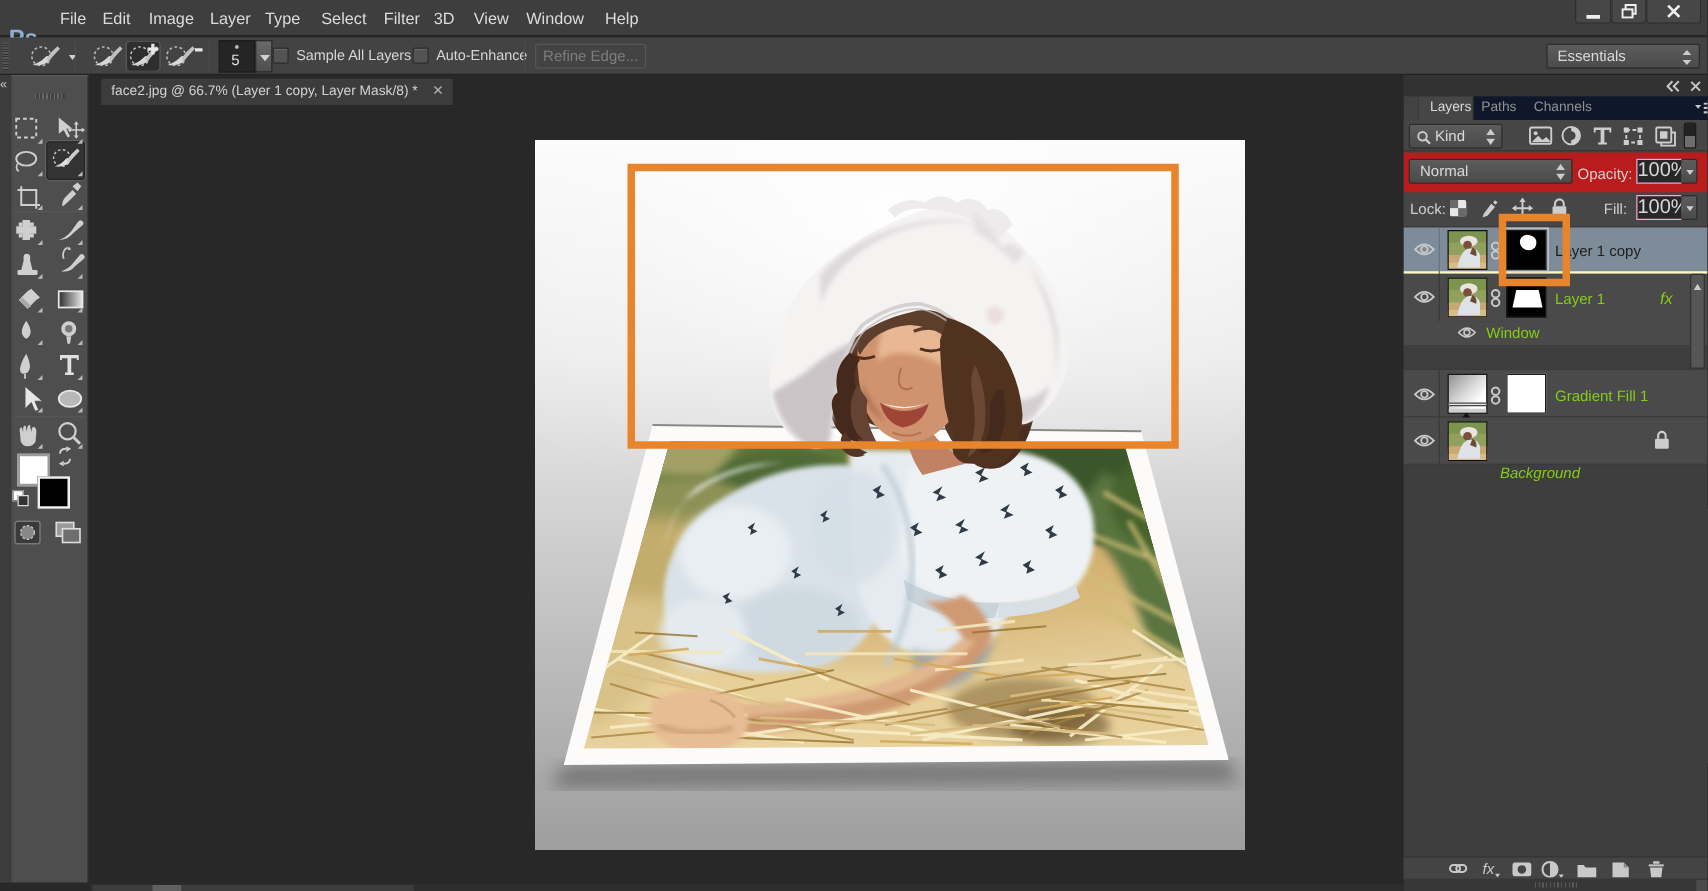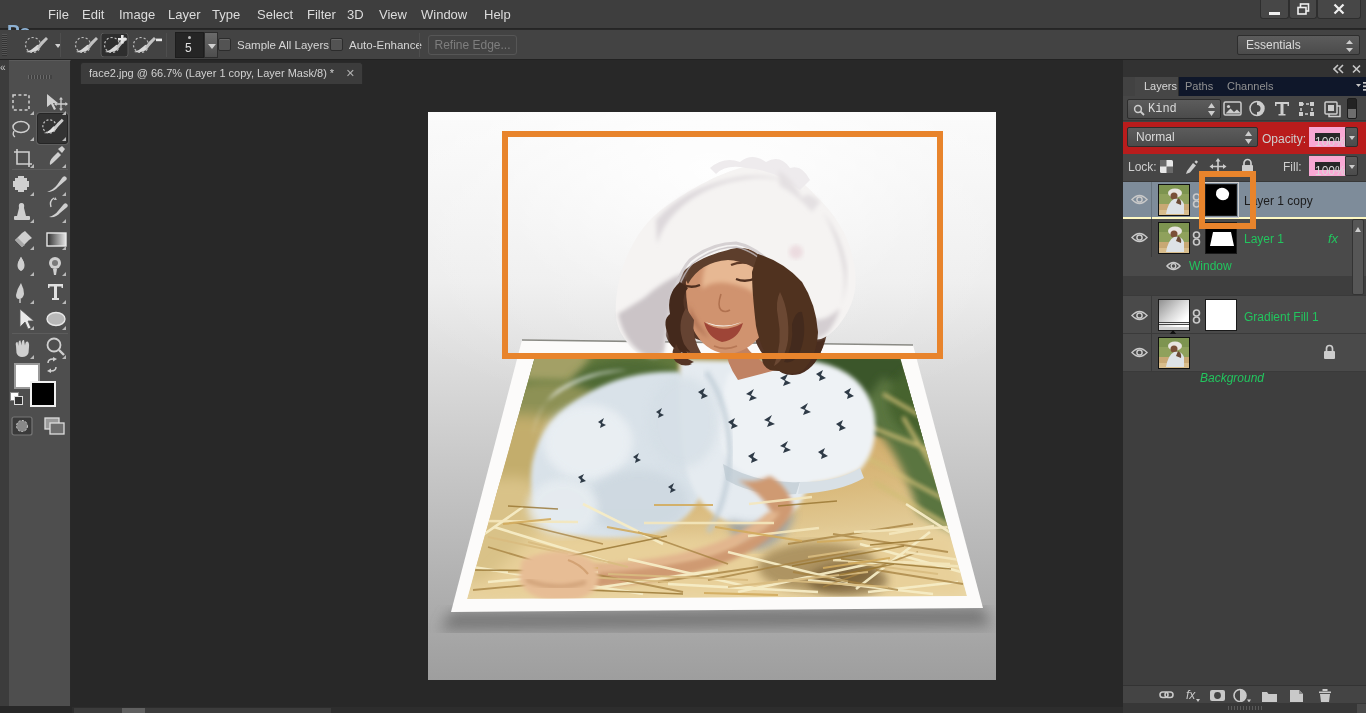--- a/index.html
+++ b/index.html
@@ -50,25 +50,25 @@
 
 
 #rightdock { position:absolute; left:1123px; top:60px; width:243px; height:653px;
   background:#424242; }
 #rdhead { position:absolute; left:0; top:0; width:243px; height:17px; background:#323232; }
 #rtabs { position:absolute; left:12px; top:17px; width:243px; height:19px; background:#0f172a; }
 .rtab { position:absolute; top:0; height:19px; font-size:11px; line-height:19px; }
 .panelrow { position:absolute; left:0; width:243px; }
 .drop { position:absolute; background:linear-gradient(#5c5c5c,#4b4b4b);
   border:1px solid #2d2d2d; border-radius:2px; color:#dadada; font-size:12px; }
-.numbox { position:absolute; background:#272727; border:6px solid #f9a8d4;
-  color:#d8d8d8; font-size:12px; text-align:right; }
+.numbox { position:absolute; background:#272727; border:1px solid #f9a8d4;
+  color:#d8d8d8; font-size:16px; text-align:right; }
 .arrbtn { position:absolute; width:13px; background:linear-gradient(#5c5c5c,#4b4b4b);
   border:1px solid #2d2d2d; border-radius:0 2px 2px 0; }
-.nm { position:absolute; color:#22c55e; font-size:12px; white-space:nowrap; }
+.nm { position:absolute; color:#84cc16; font-size:12px; white-space:nowrap; }
 .thumb { position:absolute; width:32px; height:32px; border:1px solid #1a1a1a; }
 </style>
 </head>
 <body>
 <div id="app">
 
 <svg width="0" height="0" style="position:absolute">
 <defs>
 <g id="eyeico">
   <path d="M1 6.5 Q8.5 -1.5 16 6.5 Q8.5 14.5 1 6.5 Z" fill="none" stroke="#c9c9c9" stroke-width="1.5"></path>
@@ -601,21 +601,21 @@
     <div class="rtab" style="left:92px;color:#919191;">Channels</div>
     <svg class="abs" style="left:221px;top:5px" width="17" height="10" viewBox="0 0 17 10">
       <path d="M0 2 l5 0 l-2.5 3 z" fill="#c8c8c8"></path>
       <rect x="7" y="0" width="10" height="1.7" fill="#c8c8c8"></rect>
       <rect x="7" y="3.5" width="10" height="1.7" fill="#c8c8c8"></rect>
       <rect x="7" y="7" width="10" height="1.7" fill="#c8c8c8"></rect>
     </svg>
   </div>
 
   <div class="panelrow" style="top:36px;height:25px;background:#464646;border-bottom:1px solid #383838;">
-    <div class="drop" style="left:4px;top:3px;width:94px;height:20px;line-height:18px;font-family:Liberation Mono, monospace;">
+    <div class="drop" style="left:4px;top:3px;width:75px;height:20px;line-height:18px;">
       <svg class="abs" style="left:5px;top:4px" width="12" height="12" viewBox="0 0 12 12">
         <circle cx="5" cy="5" r="3.4" fill="none" stroke="#ccc" stroke-width="1.5"></circle>
         <path d="M7.5 7.5 L11 11" stroke="#ccc" stroke-width="1.8"></path>
       </svg>
       <span style="margin-left:20px">Kind</span>
       <svg class="abs" style="right:4px;top:3px" width="9" height="13">
             <path d="M4.5 0 L8 5 H1 Z M4.5 13 L1 8 H8 Z" fill="#ccc"></path>
           </svg>
     </div>
     <svg class="abs" style="left:100px;top:4px" width="120" height="18" viewBox="0 0 120 18">

